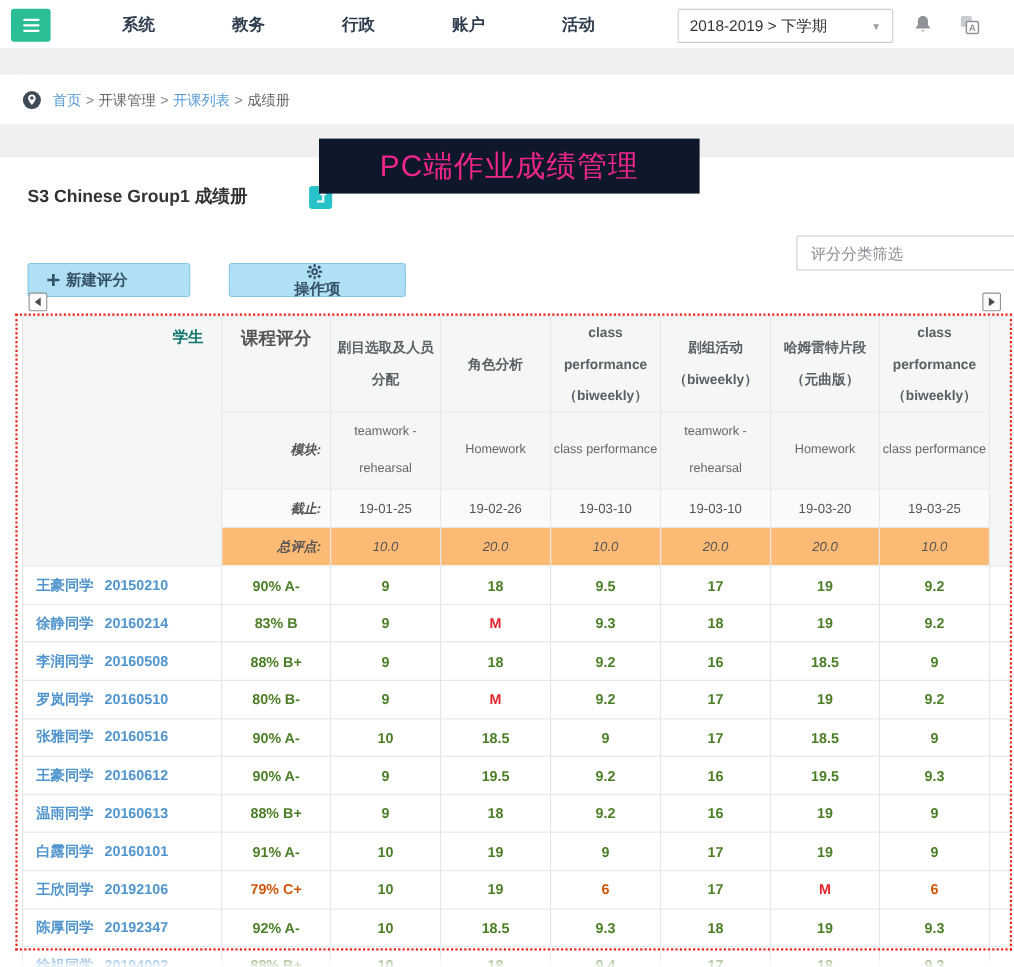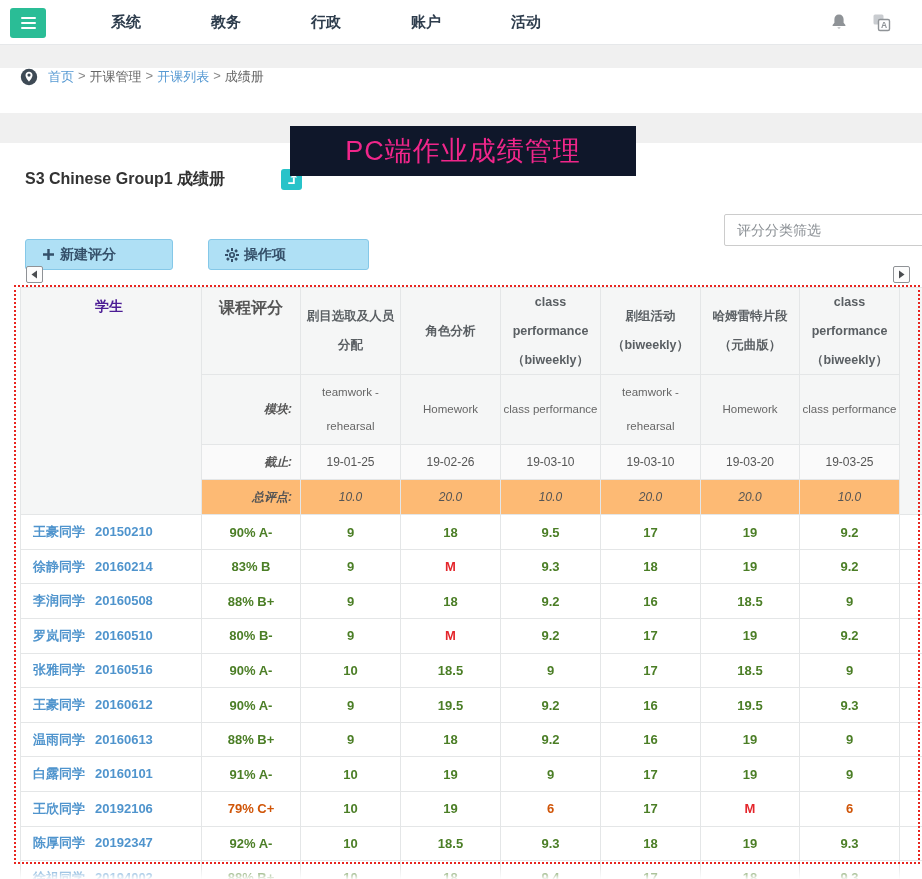--- a/index.html
+++ b/index.html
@@ -19,21 +19,21 @@
   .term-select { position:absolute; left:616px; top:7px; width:196px; height:31px;
                  border:1px solid #c9ced3; border-radius:2px; background:#fff; display:flex;
                  align-items:center; padding:0 10px; font-size:14px; color:#333; cursor:pointer; }
   .term-select .caret { margin-left:auto; font-size:9px; color:#9aa0a6; }
   .top-icon { position:absolute; top:12px; background:none; border:none; cursor:pointer; }
   .bell-btn { left:830px; } .translate-btn { left:872px; }
 
   
   .strip1 { position:absolute; left:0; top:45px; width:922px; height:23px; background:#f0f0f0; }
   .crumb-bar { position:absolute; left:0; top:68px; width:922px; height:45px; background:#fff;
-               display:flex; padding-left:20px; font-size:13px; color:#666;border-radius:20px; }
+               display:flex; align-items:center; padding-left:20px; font-size:13px; color:#666;border-radius:20px; }
   .crumb-bar .pin { margin-right:10px; display:flex; }
   .crumb-link { color:#579ad3; text-decoration:none; cursor:pointer; }
   .crumb-sep { margin:0 4px; color:#888; }
   .strip2 { position:absolute; left:0; top:113px; width:922px; height:30px; background:#f0f0f0; }
 
   
   .annotation { position:absolute; left:290px; top:126px; width:346px; height:50px; background:#0f172a;
                 display:flex; align-items:center; justify-content:center; z-index:10;
                 font-size:27px; color:#f0268a; letter-spacing:1px; }
   .red-overlay { position:absolute; left:14px; top:285px; width:906px; height:579px;
@@ -41,21 +41,21 @@
 
   
   .page-title { position:absolute; left:25px; top:169px; display:flex; align-items:center;
                 font-size:16px; font-weight:bold; color:#333;gap:48px; }
   .title-export { width:21px; height:21px; background:#28c3c9; border:none; border-radius:3px;
                   margin-left:8px; display:flex; align-items:center; justify-content:center; cursor:pointer; }
   .tb-btn { position:absolute; top:215px; height:31px; background:#afe0f5; border:1px solid #85c8e8;
             border-radius:3px; font-family:inherit; font-size:14px; font-weight:bold; color:#35506a;
             display:flex; align-items:center; justify-content:flex-start; padding:0 16px; cursor:pointer;margin-top:24px; }
   .btn-new { left:25px; width:148px; }
-  .btn-actions { left:208px; width:161px; }
+  .btn-actions { left:208px; width:161px;flex-direction:column; }
   .tb-btn .ic { margin-right:5px; display:flex; align-items:center; }
   .filter-input { position:absolute; left:724px; top:214px; width:230px; height:32px;
                   border:1px solid #ccc; border-radius:2px; padding:0 12px; font-size:14px; color:#333;
                   font-family:inherit; }
   .filter-input::placeholder { color:#8a8f94; }
 
   
   .scroll-arrow { position:absolute; top:266px; width:17px; height:17px; background:#fcfcfc;
                   border:1px solid #8f9296; border-radius:2px; display:flex; align-items:center;
                   justify-content:center; cursor:pointer; padding:0; }
@@ -63,22 +63,22 @@
 
   
   .table-wrap { position:absolute; left:20px; top:287px; width:902px; height:592px; overflow:hidden; }
   table.grades { border-collapse:collapse; table-layout:fixed; width:939px; }
   table.grades th, table.grades td { border:1px solid #e4e6e7; overflow:hidden; }
   tr.hrowA { height:78px; } tr.hrowB { height:70px; } tr.hrowC, tr.hrowD { height:35px; }
   tbody tr { height:34.6px; background:#fff; }
   tr.hrowA th, tr.hrowB th, tr.hrowB td { background:#f5f6f6; }
   tr.hrowC th, tr.hrowC td { background:#fafafa; }
   tr.hrowD th, tr.hrowD td { background:#fdba74;font-style:italic; }
-  th.student-h { background:#f5f6f6 !important; text-align:center; vertical-align:top;
-                 padding:10px 16px 0 12px; font-size:14px; color:#4c1d95; }
+  th.student-h { background:#f5f6f6 !important; text-align:right; vertical-align:top;
+                 padding:10px 16px 0 12px; font-size:14px; color:#0f766e; }
   th.course-h { vertical-align:top; padding-top:10px; text-align:center; font-size:16px; color:#555; }
   th.assign-h { font-size:12.5px; font-weight:bold; color:#5a5f63; line-height:2.3; padding:0 5px;
                 text-align:center; vertical-align:middle; }
   th.lbl { font-style:italic; font-size:12px; color:#555; text-align:right; padding-right:8px; }
   td.module-c { font-size:11.5px; color:#666; text-align:center; line-height:2.9; padding:0 2px; }
   td.due-c, td.points-c { font-size:12px; color:#555; text-align:center; }
   td.student-cell { text-align:left; padding-left:12px; font-size:13px; }
   td.student-cell a { color:#4f94cd; text-decoration:none; font-weight:bold; cursor:pointer; }
   td.student-cell a.sid { margin-left:10px; }
   td.grade-c, td.score-c { text-align:center; font-size:13px; font-weight:bold; }
@@ -93,20 +93,24 @@
 <div class="navbar">
   <button class="hamburger">
     <span class="icon" style="display:contents"><i></i><i></i><i></i></span>
   </button>
   <div class="nav-links">
     <span class="nav-link">系统</span>
     <span class="nav-link">教务</span>
     <span class="nav-link">行政</span>
     <span class="nav-link">账户</span>
     <span class="nav-link">活动</span>
+  </div>
+  <div class="term-select">
+    <span>2018-2019 &gt; 下学期</span>
+    <span class="caret">▼</span>
   </div>
   <button class="top-icon bell-btn">
     <span>
       <svg width="18" height="19" viewBox="0 0 18 19">
           <path d="M9 1.5c-3 0-4.6 2.1-4.6 4.8v3.4L2.6 12v1h12.8v-1l-1.8-2.3V6.3C13.6 3.6 12 1.5 9 1.5z" fill="#8f9397"></path>
           <path d="M7.4 14.4a1.7 1.7 0 0 0 3.2 0z" fill="#8f9397"></path>
         </svg>
     </span>
   </button>
   <button class="top-icon translate-btn">

